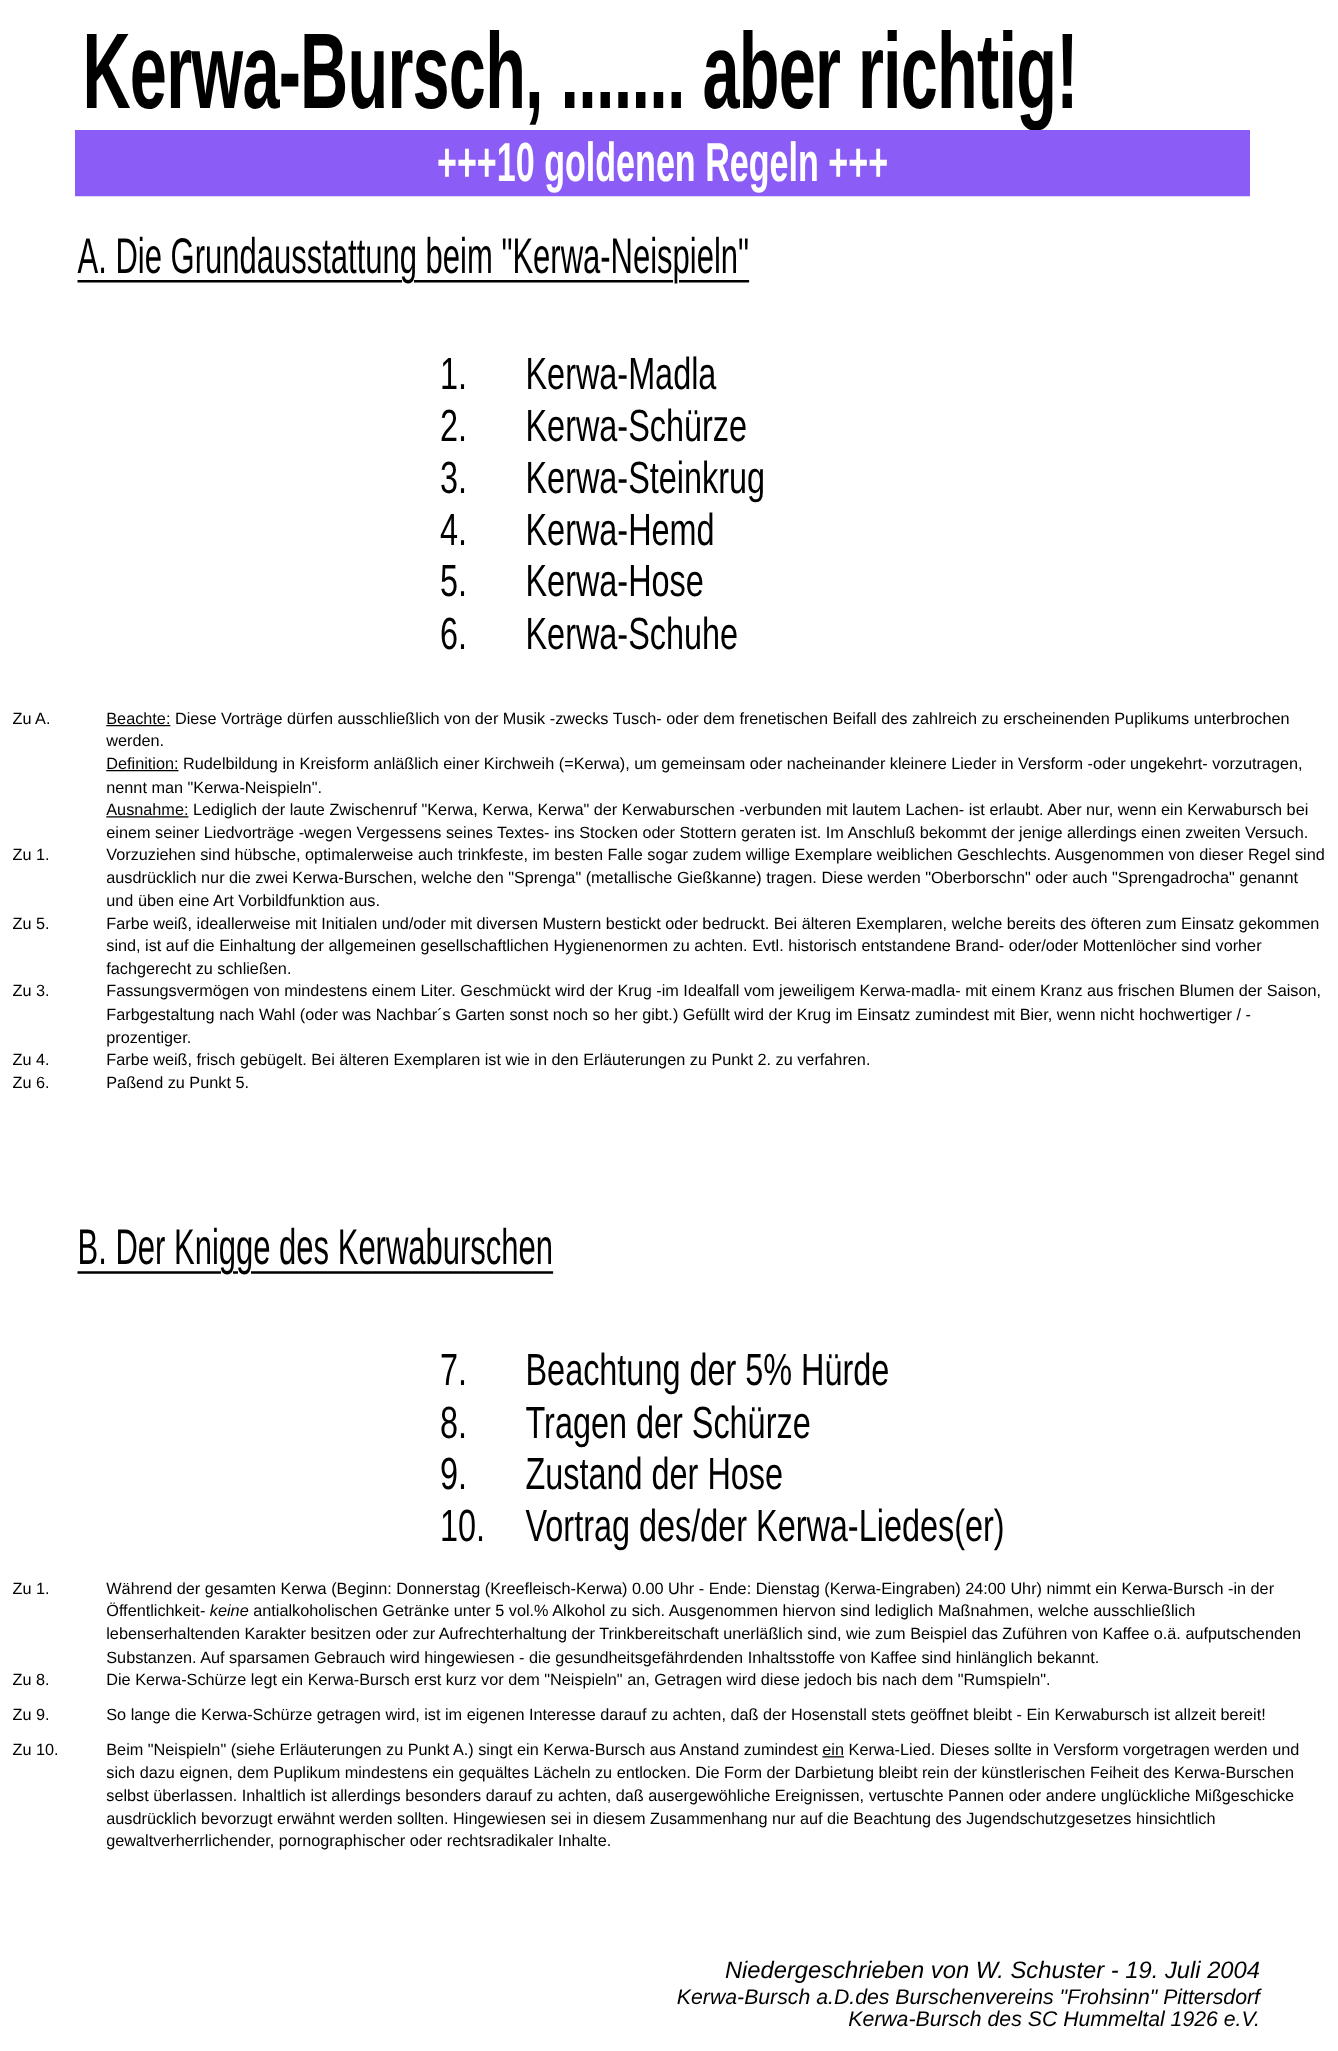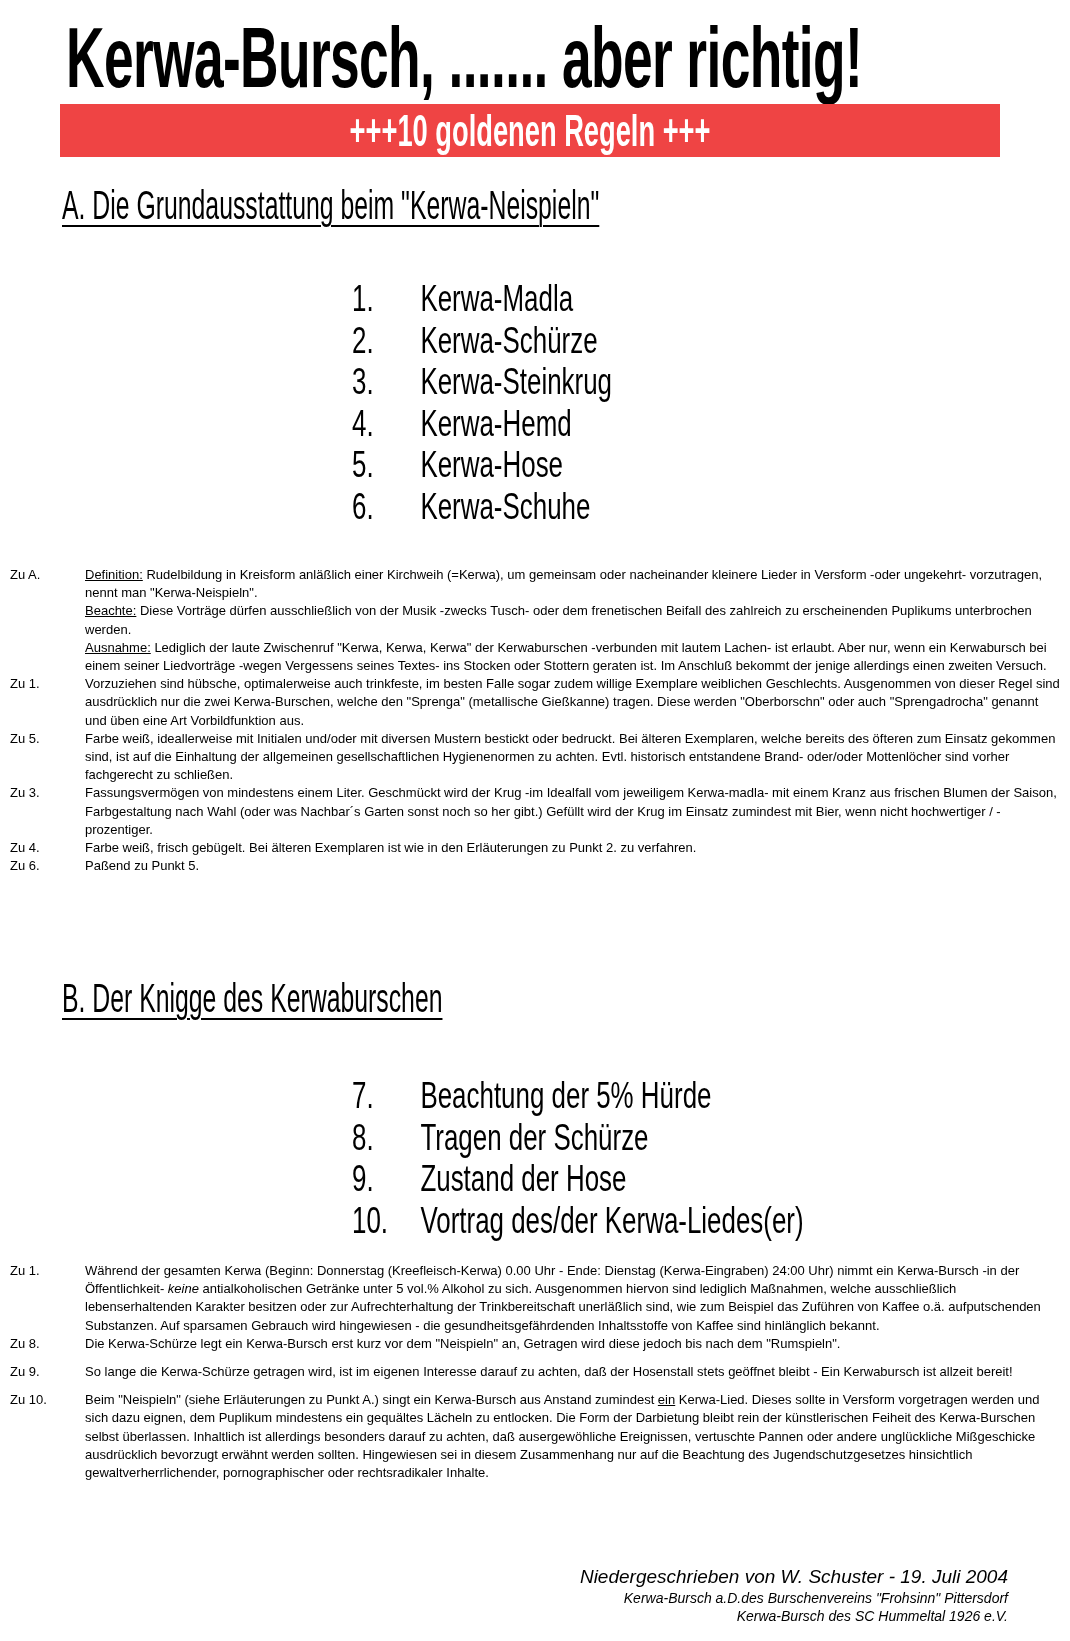--- a/index.html
+++ b/index.html
@@ -1,40 +1,40 @@
 <!DOCTYPE html>
 <html><head>
   <meta charset="utf-8">
   <style>
     html, body { margin: 0; padding: 0; background: #ffffff; }
     body { width: 1070px; height: 1641px; position: relative; overflow: hidden; color: #000; font-family: "Liberation Sans", sans-serif; }
     .cond { font-family: "Liberation Sans", sans-serif; transform-origin: left top; display: inline-block; white-space: nowrap; }
     #main-title { position: absolute; left: 66px; top: 14px; font-size: 86px; font-weight: bold; letter-spacing: -1px; line-height: 1; transform: scaleX(0.62); }
-    #banner { position: absolute; left: 60px; top: 104px; width: 940px; height: 53px; background: #ef4444; color: #fff; text-align: center; }
+    #banner { position: absolute; left: 60px; top: 104px; width: 940px; height: 53px; background: #8b5cf6; color: #fff; text-align: center; }
     #banner span { font-size: 44px; font-weight: bold; line-height: 53px; display: inline-block; transform: scaleX(0.62); }
     .section-title { position: absolute; left: 62px; font-size: 40px; line-height: 1; transform: scaleX(0.62); text-decoration: underline; text-decoration-thickness: 2px; text-underline-offset: 6px; }
     #sec-a-title { top: 185px; }
     #sec-b-title { top: 978px; }
     .big-list { position: absolute; left: 352px; margin: 0; padding: 0; list-style: none; }
     .big-list li { height: 41.5px; font-size: 36px; line-height: 41.5px; white-space: nowrap; transform: scaleX(0.72); transform-origin: left center; }
     .big-list .num { display: inline-block; width: 95px; }
     #list-a { top: 278px; }
     #list-b { top: 1075px; }
     .notes { position: absolute; left: 10px; width: 1050px; font-size: 13px; line-height: 18.2px; }
     .note { display: flex; }
     .note .lbl { width: 75px; flex: 0 0 75px; }
     .note .txt { flex: 1; }
     .note .txt p { margin: 0; }
     .u { text-decoration: underline; }
     #notes-a { top: 566px; }
     #notes-b { top: 1262px; }
     .gap { margin-top: 10px; }
     #signature { position: absolute; right: 62px; top: 1565px; text-align: right; font-style: italic; }
     #sig-line1 { font-size: 19px; line-height: 24px; }
-    #sig-line2, #sig-line3 { font-size: 14px; line-height: 18px; }
+    #sig-line2, #sig-line3 { font-size: 17px; line-height: 18px; }
   </style>
 </head>
 <body>
 
 <div id="main-title" class="cond">Kerwa-Bursch, ....... aber richtig!</div>
 
 <div id="banner">
   <span>+++10 goldenen Regeln +++</span>
 </div>
 
@@ -46,22 +46,22 @@
   <li><span class="num">3.</span><span>Kerwa-Steinkrug</span></li>
   <li><span class="num">4.</span><span>Kerwa-Hemd</span></li>
   <li><span class="num">5.</span><span>Kerwa-Hose</span></li>
   <li><span class="num">6.</span><span>Kerwa-Schuhe</span></li>
 </ul>
 
 <div id="notes-a" class="notes">
   <div class="note">
     <div class="lbl">Zu A.</div>
     <div class="txt">
+      <p><span class="u">Beachte:</span><span> Diese Vorträge dürfen ausschließlich von der Musik -zwecks Tusch- oder dem frenetischen Beifall des zahlreich zu erscheinenden  Puplikums unterbrochen werden.</span></p>
       <p><span class="u">Definition:</span><span> Rudelbildung in Kreisform anläßlich einer Kirchweih (=Kerwa), um gemeinsam oder nacheinander kleinere Lieder in Versform -oder ungekehrt- vorzutragen, nennt man "Kerwa-Neispieln".</span></p>
-      <p><span class="u">Beachte:</span><span> Diese Vorträge dürfen ausschließlich von der Musik -zwecks Tusch- oder dem frenetischen Beifall des zahlreich zu erscheinenden  Puplikums unterbrochen werden.</span></p>
       <p><span class="u">Ausnahme:</span><span> Lediglich der laute Zwischenruf "Kerwa, Kerwa, Kerwa" der Kerwaburschen -verbunden mit lautem Lachen- ist erlaubt. Aber nur, wenn ein Kerwabursch bei einem seiner Liedvorträge -wegen Vergessens seines Textes- ins Stocken oder Stottern geraten ist. Im Anschluß bekommt der jenige allerdings einen zweiten Versuch.</span></p>
     </div>
   </div>
   <div class="note">
     <div class="lbl">Zu 1.</div>
     <div class="txt">Vorzuziehen sind hübsche, optimalerweise auch trinkfeste, im besten Falle sogar zudem willige Exemplare weiblichen Geschlechts. Ausgenommen von dieser Regel sind ausdrücklich nur die zwei Kerwa-Burschen, welche den "Sprenga" (metallische Gießkanne) tragen. Diese werden "Oberborschn" oder auch "Sprengadrocha" genannt und üben eine Art Vorbildfunktion aus.</div>
   </div>
   <div class="note">
     <div class="lbl">Zu 5.</div>
     <div class="txt">Farbe weiß, ideallerweise mit Initialen und/oder mit diversen Mustern bestickt oder bedruckt. Bei älteren Exemplaren, welche bereits des öfteren zum Einsatz gekommen sind, ist auf die Einhaltung der allgemeinen gesellschaftlichen Hygienenormen zu achten. Evtl. historisch entstandene Brand- oder/oder Mottenlöcher sind vorher fachgerecht zu schließen.</div>

